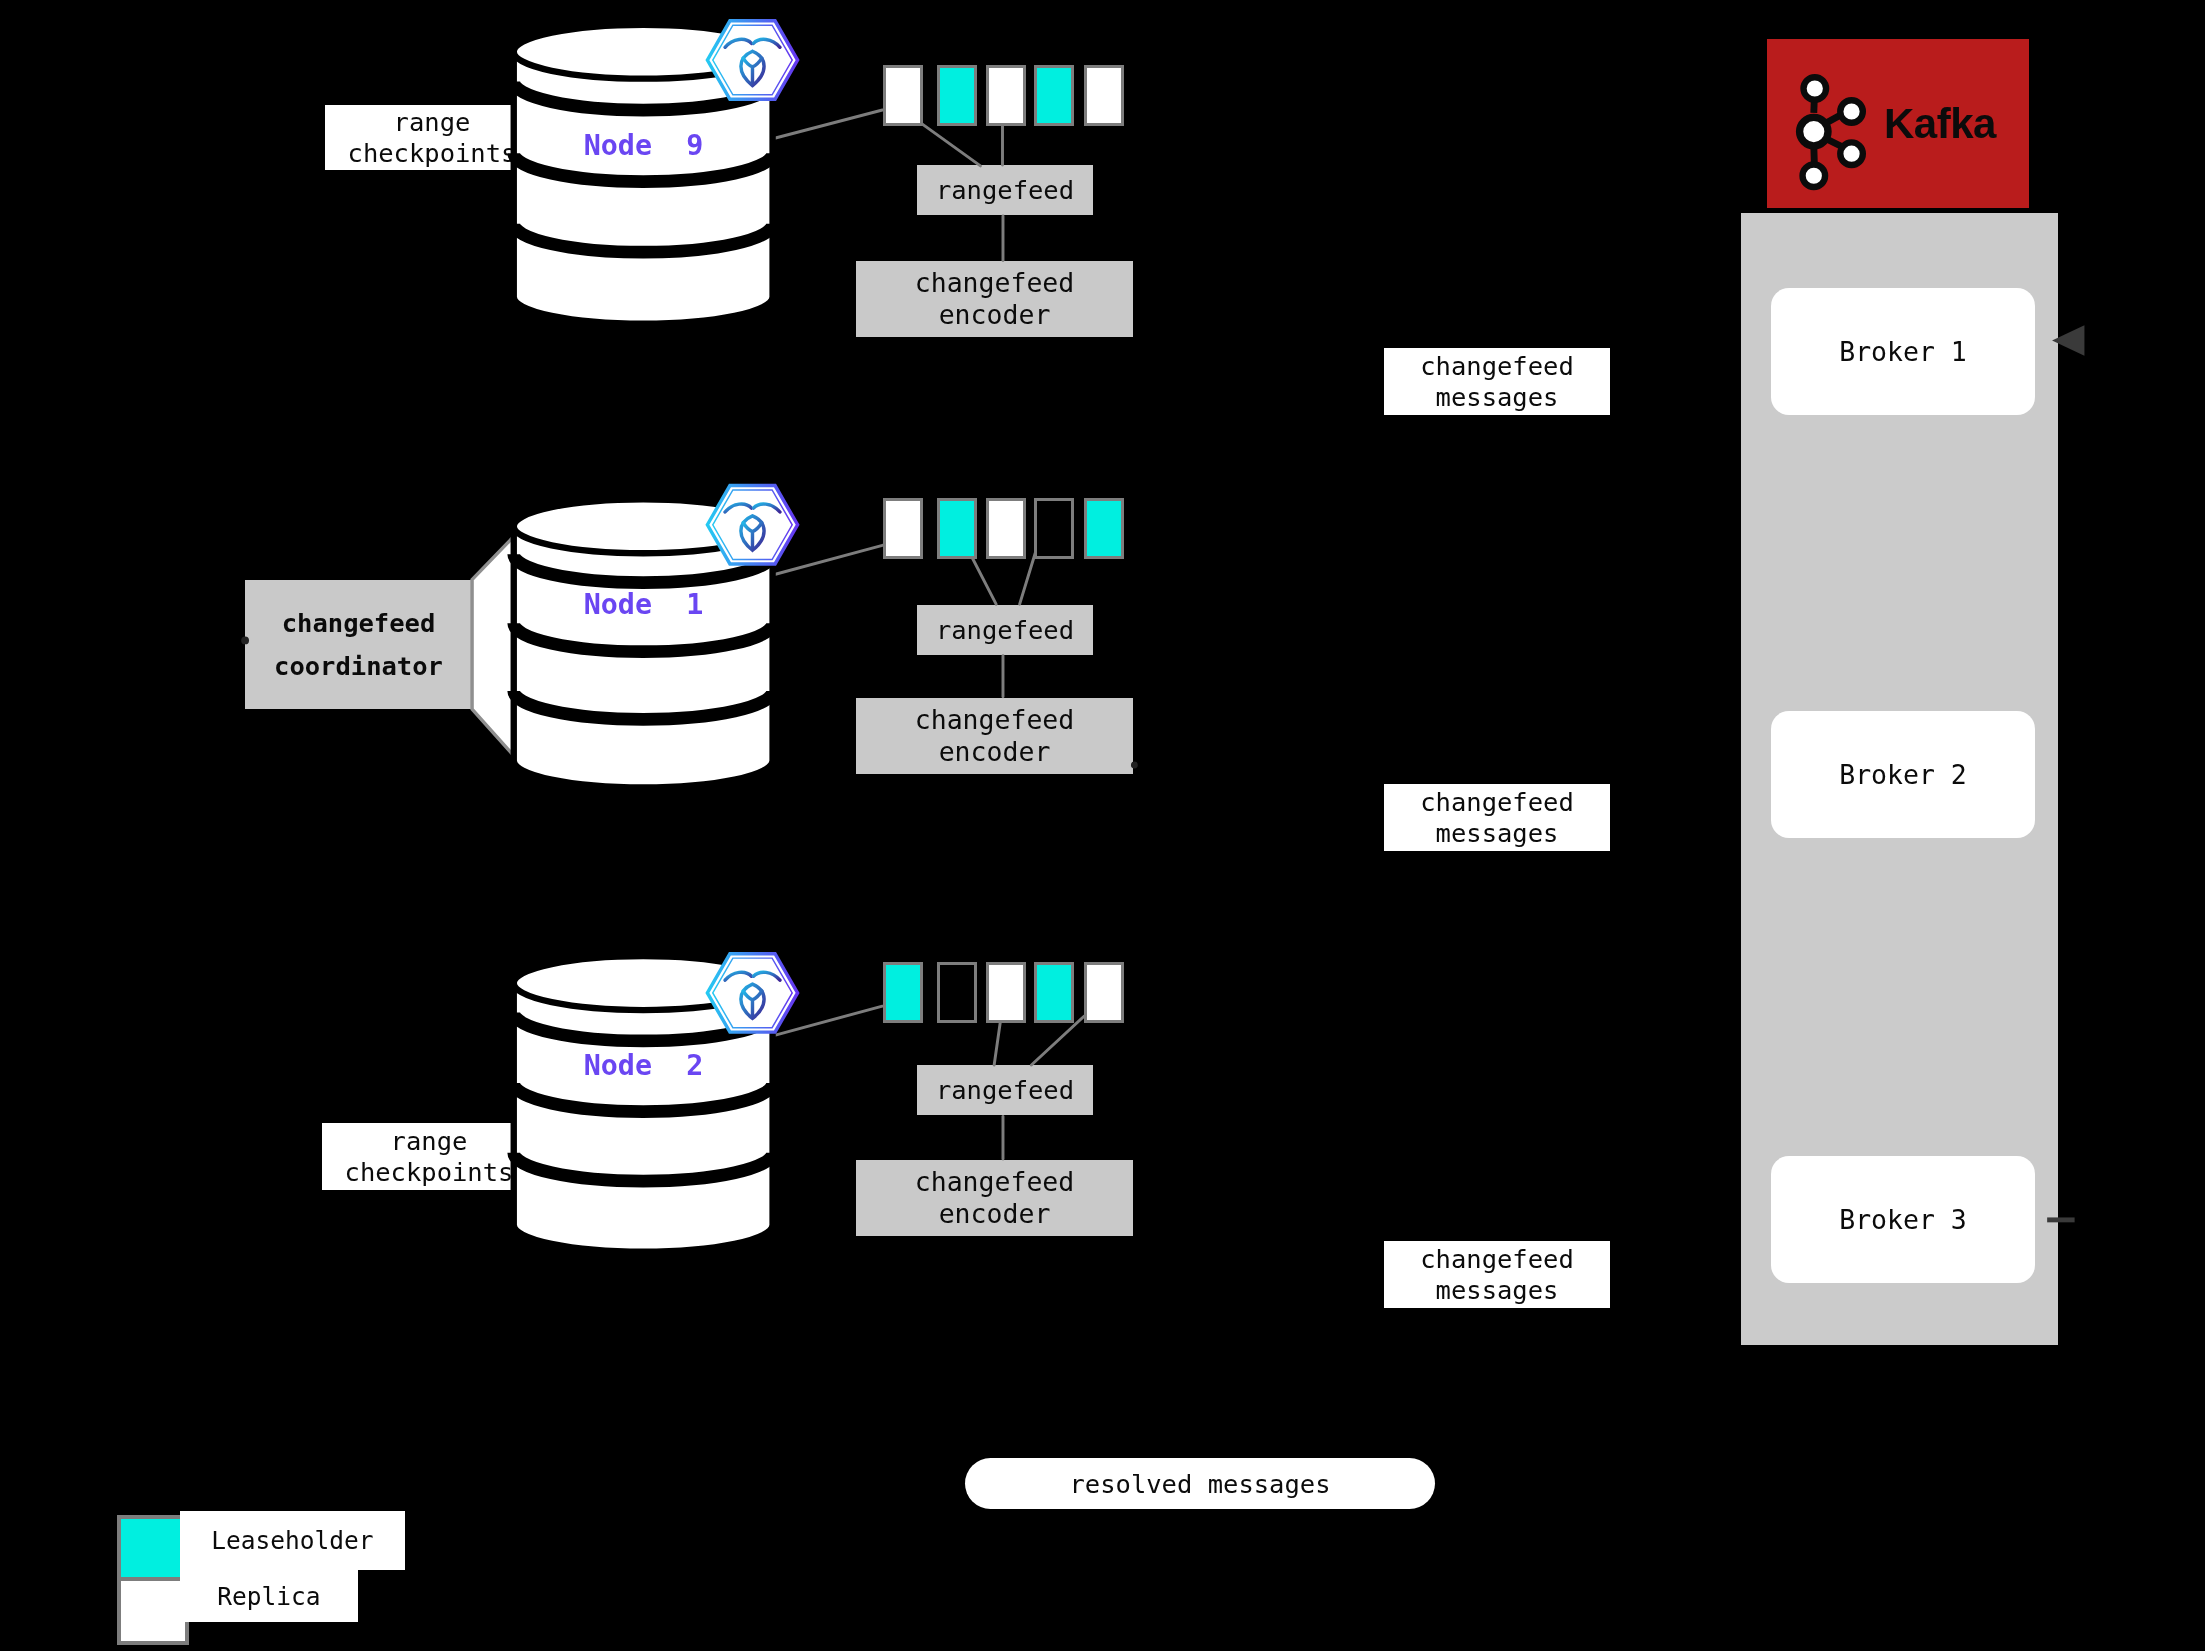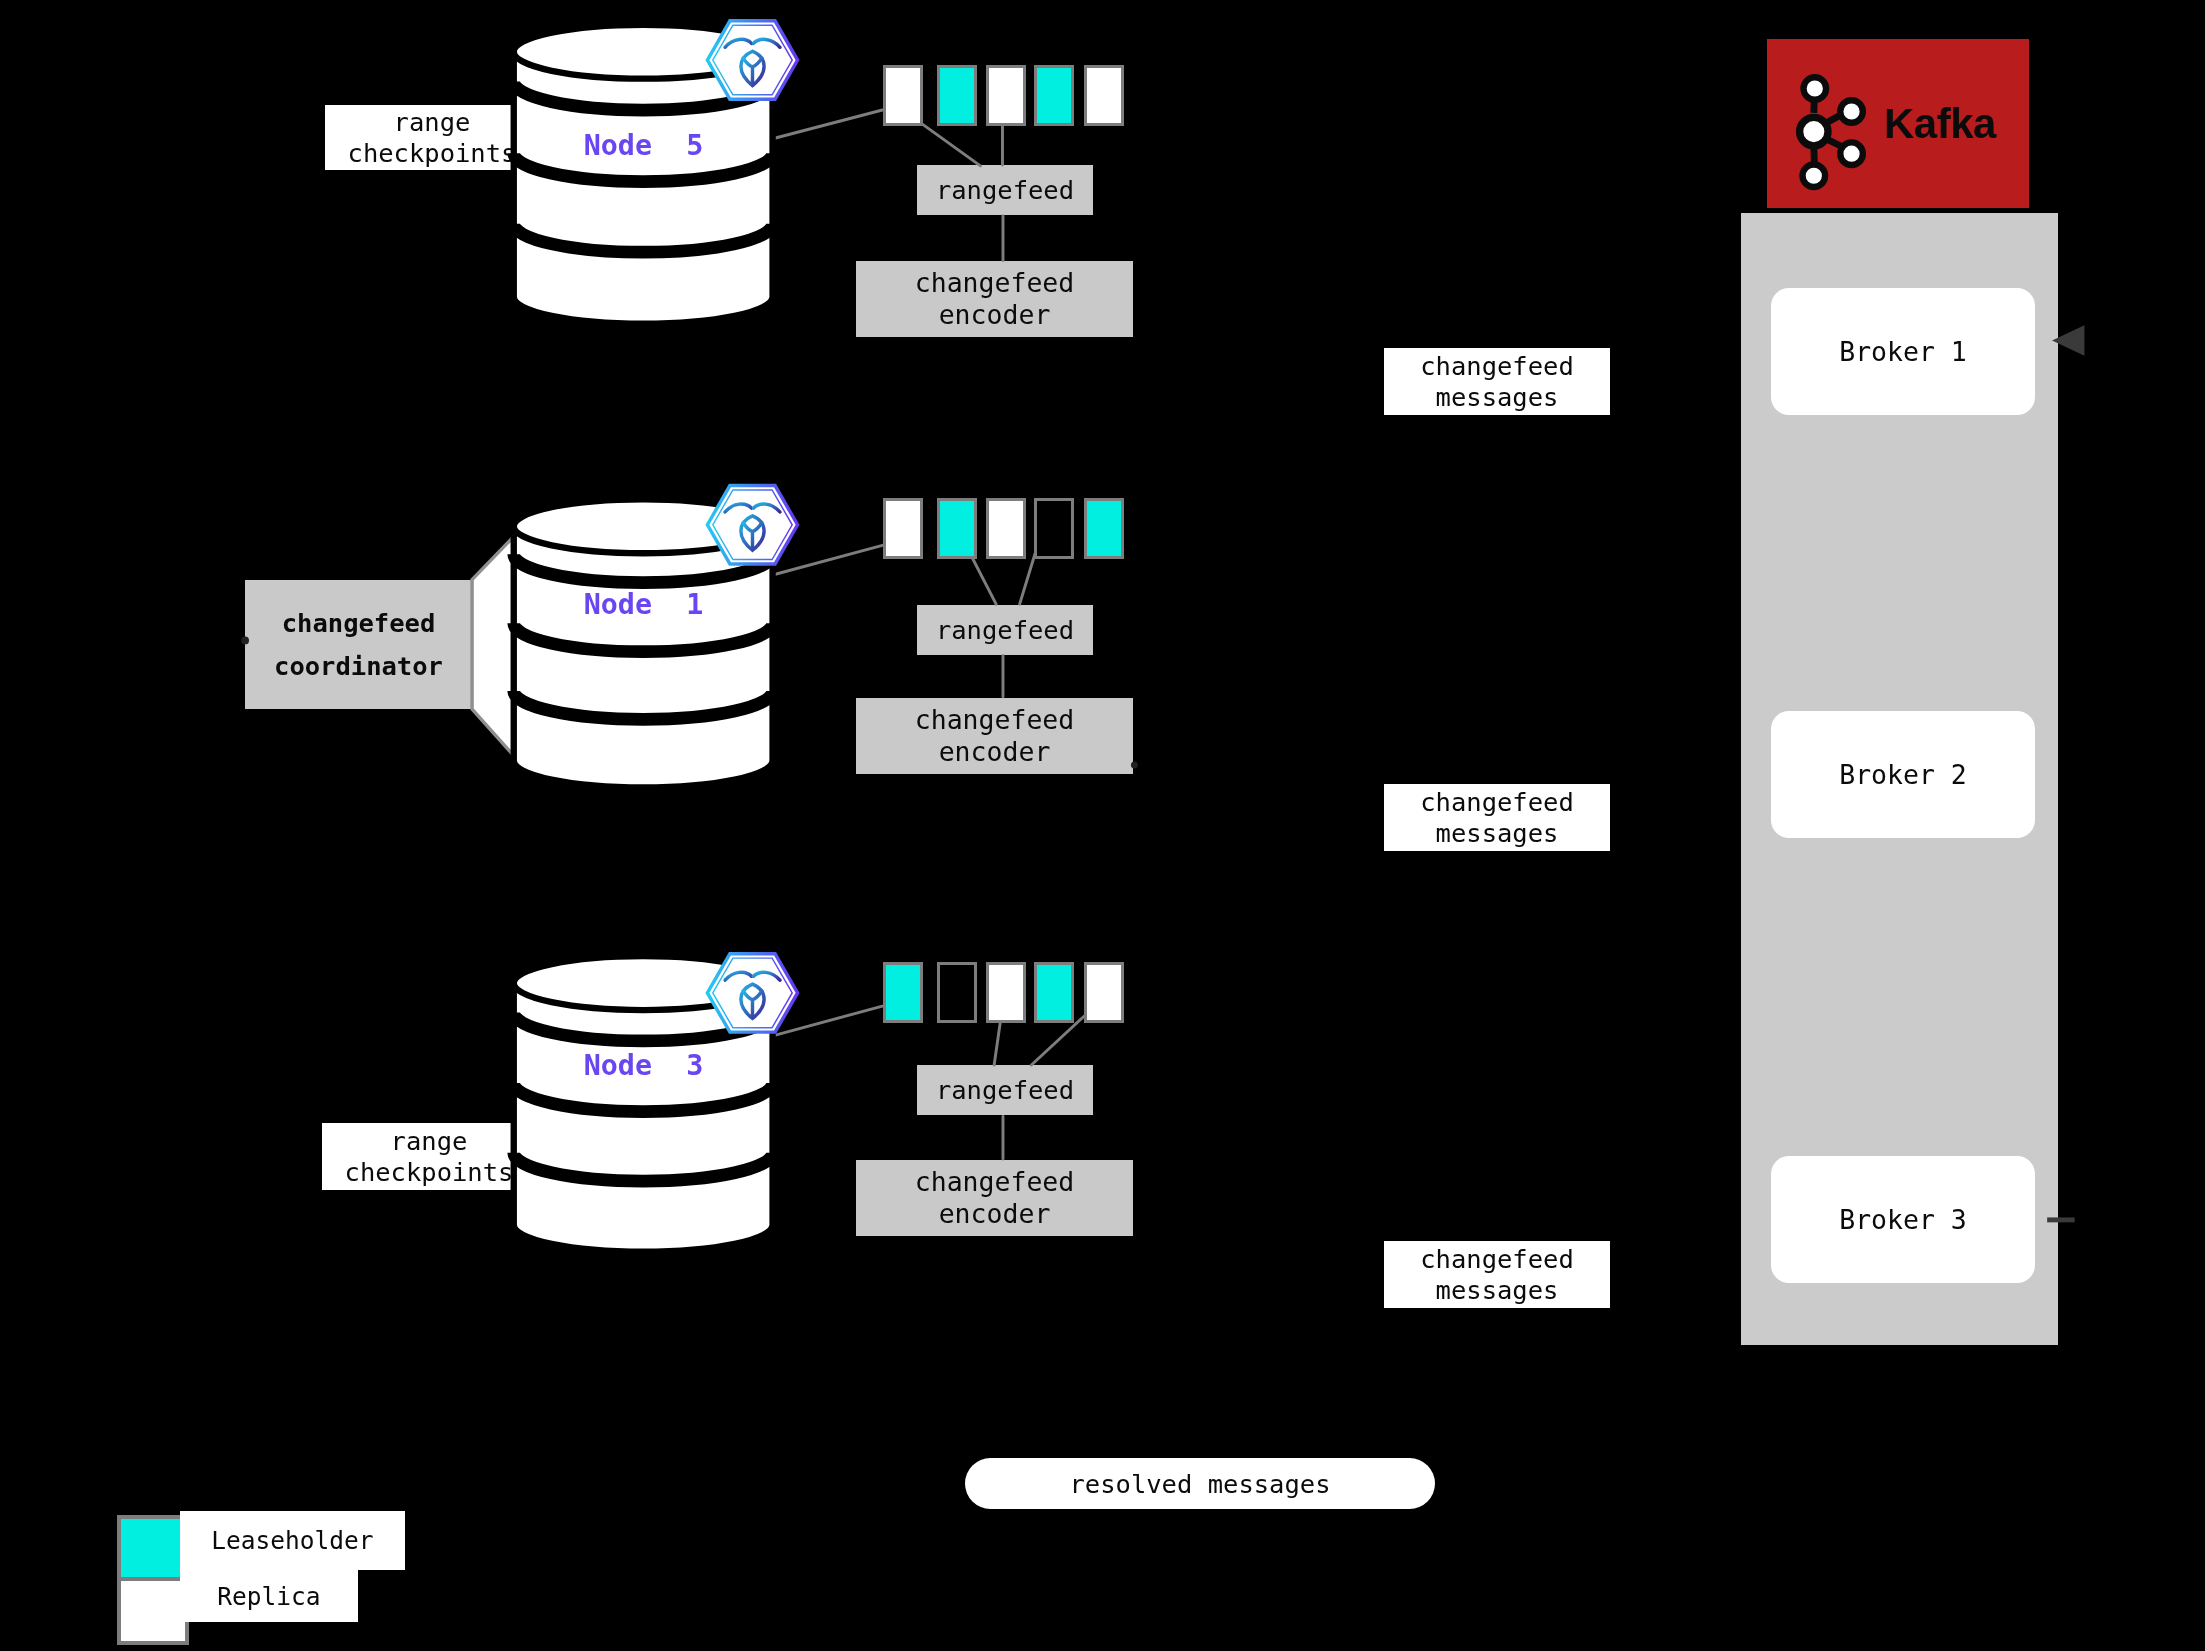--- a/index.html
+++ b/index.html
@@ -232,23 +232,23 @@
       <circle cx="3777" cy="227" r="23" stroke-width="13"></circle>
       <circle cx="3777" cy="313" r="23" stroke-width="13"></circle>
     </g>
 
     <polygon points="4186,694 4252,663 4252,725" fill="#3a3a3a"></polygon>
     <rect x="4176" y="2483" width="56" height="10" fill="#3a3a3a"></rect>
     <circle cx="500" cy="1306" r="8" fill="#222222"></circle>
     <circle cx="2314" cy="1560" r="7" fill="#222222"></circle>
   </svg>
 
-  <div class="node-label nl1">Node  5</div>
+  <div class="node-label nl1">Node  9</div>
   <div class="node-label nl2">Node  1</div>
-  <div class="node-label nl3">Node  3</div>
+  <div class="node-label nl3">Node  2</div>
 
   <div class="sq row1 c1" data-state="replica"></div>
   <div class="sq row1 c2" data-state="leaseholder"></div>
   <div class="sq row1 c3" data-state="replica"></div>
   <div class="sq row1 c4" data-state="leaseholder"></div>
   <div class="sq row1 c5" data-state="replica"></div>
 
   <div class="sq row2 c1" data-state="replica"></div>
   <div class="sq row2 c2" data-state="leaseholder"></div>
   <div class="sq row2 c3" data-state="replica"></div>

